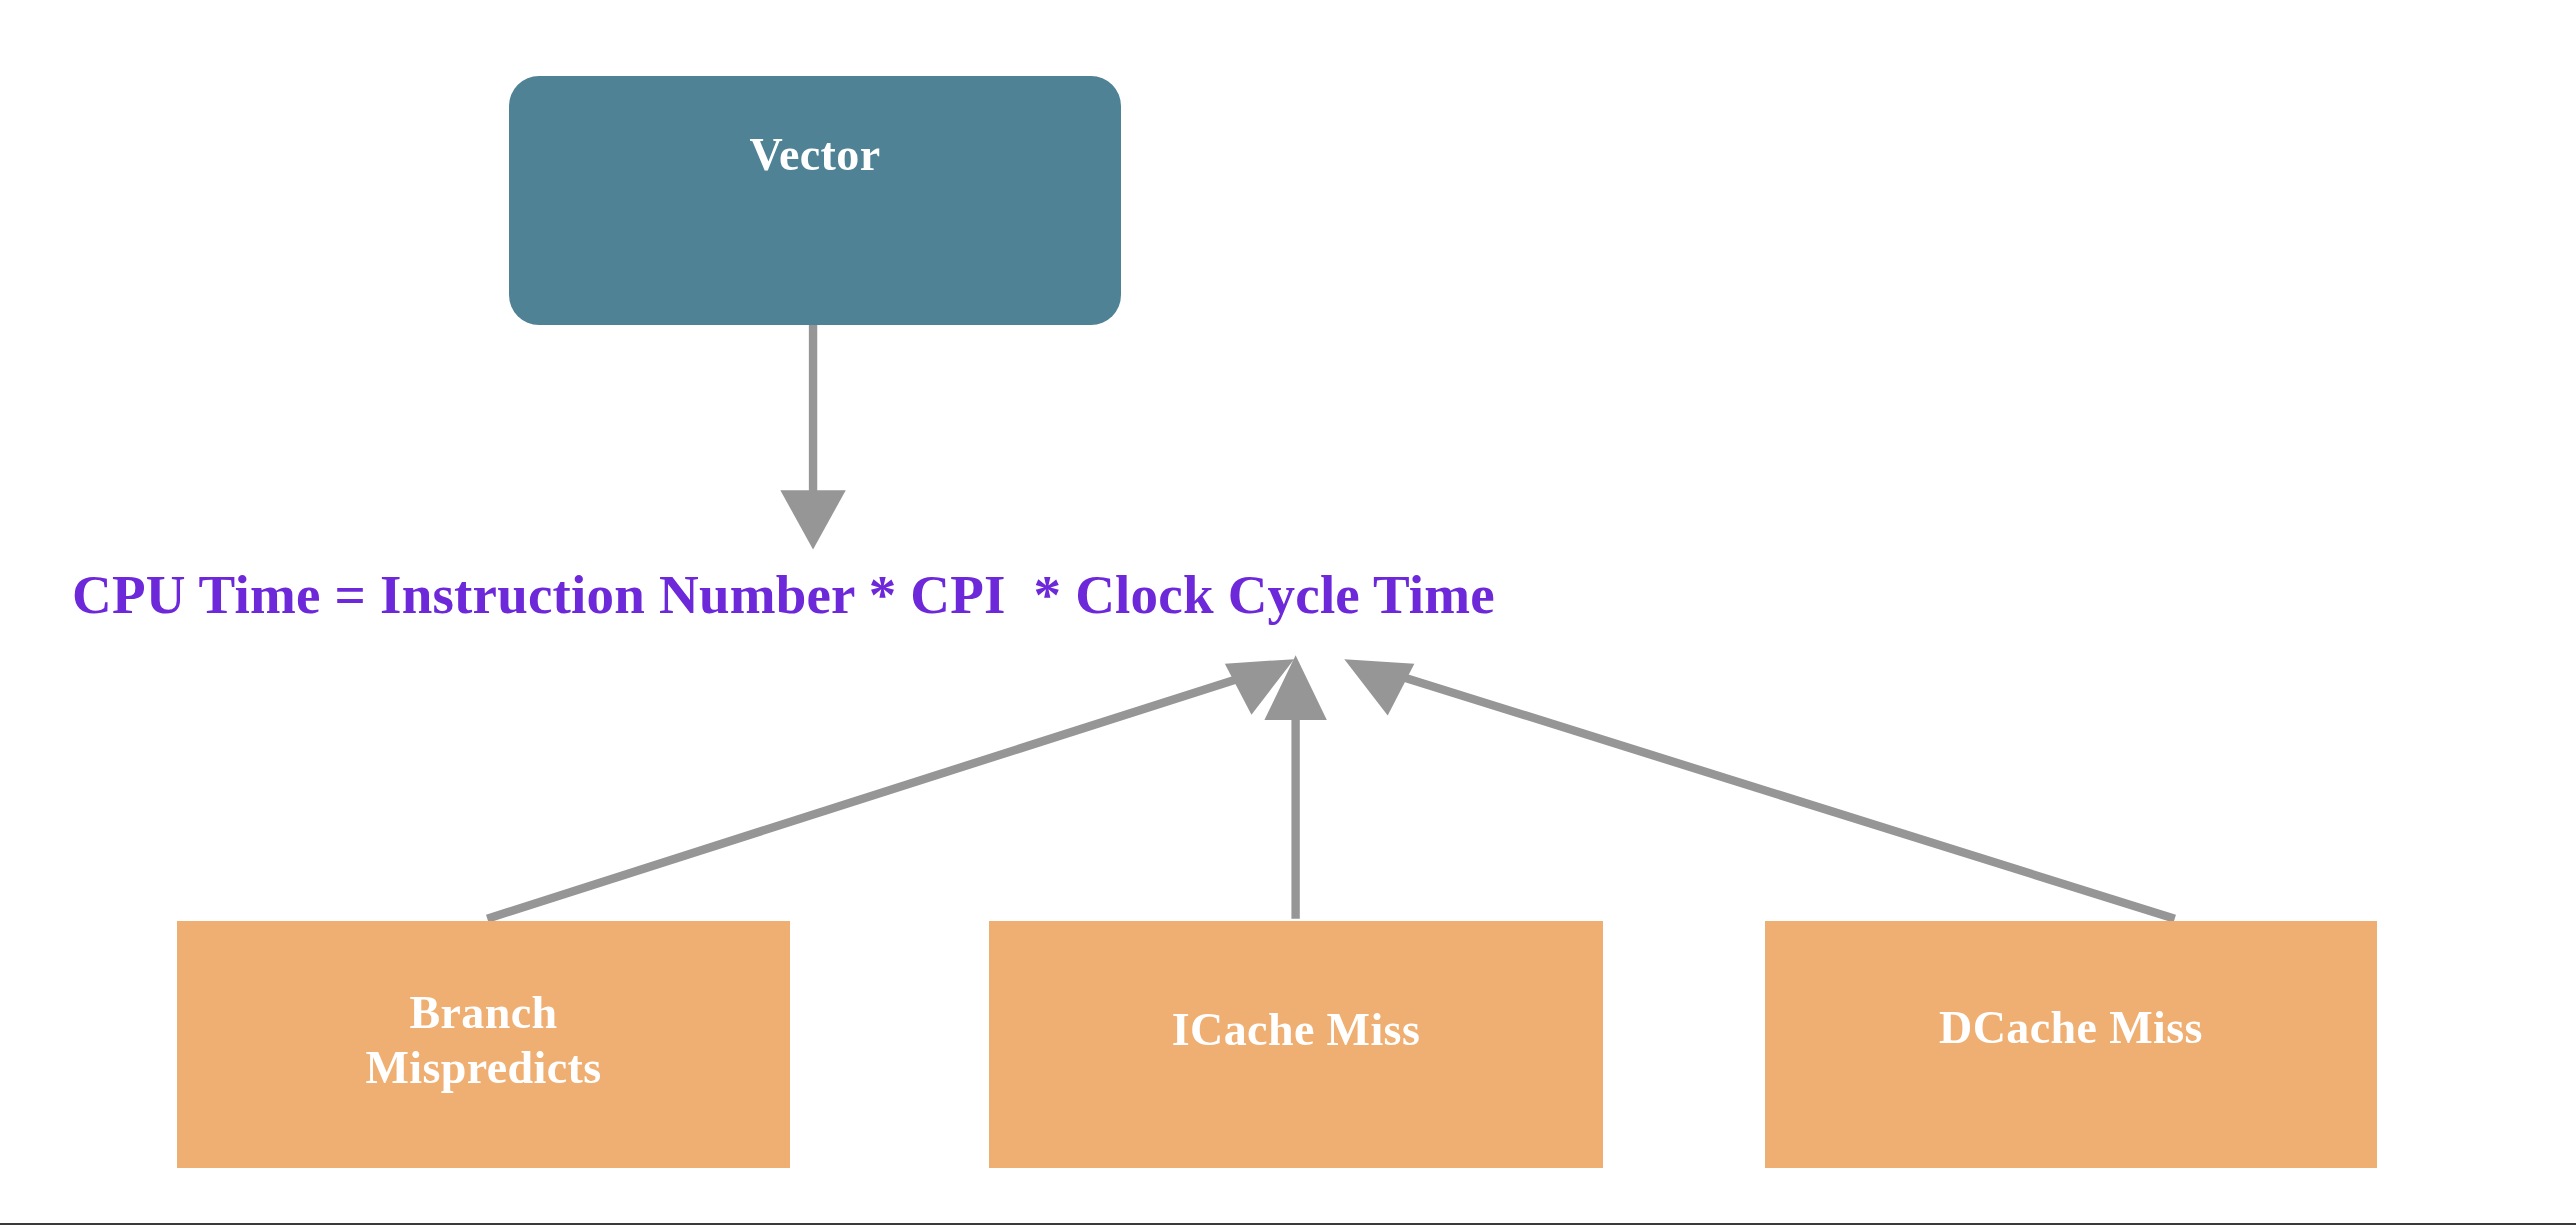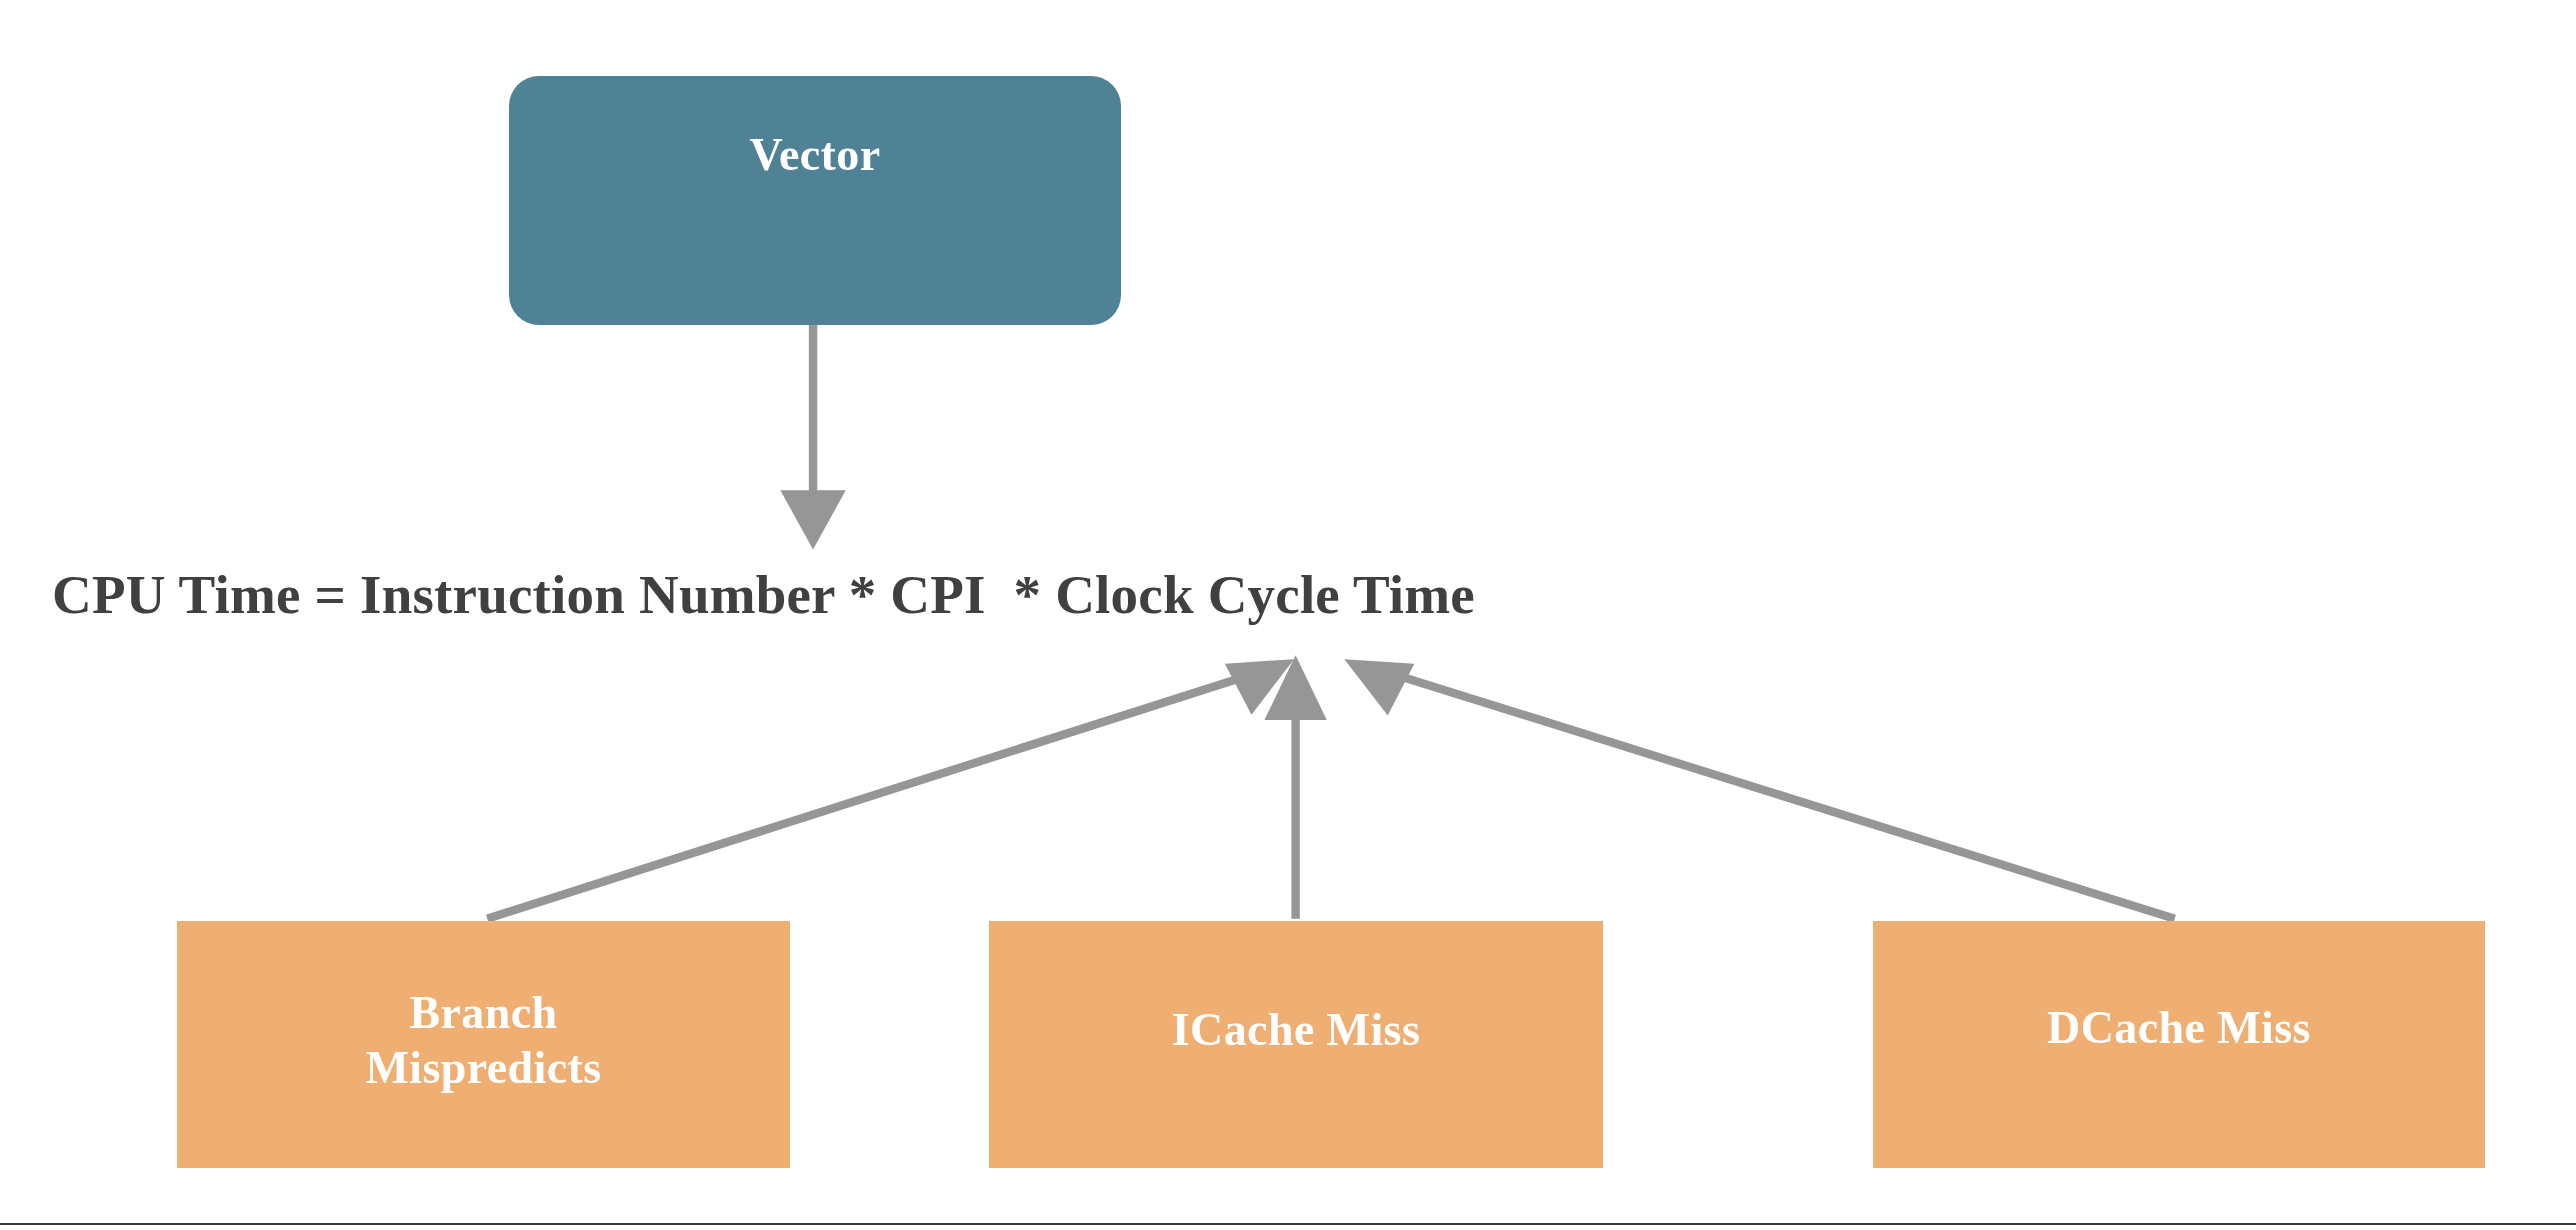--- a/index.html
+++ b/index.html
@@ -75,34 +75,34 @@
   }
 
   #node-icache-miss {
     left: 989px;
     width: 614px;
     align-items: center;
     padding-bottom: 29px;
   }
 
   #node-dcache-miss {
-    left: 1873px;
+    left: 1765px;
     width: 612px;
     align-items: center;
     padding-bottom: 33px;
   }
 
   
   #formula {
     position: absolute;
-    left: 52px;
+    left: 72px;
     top: 563px;
     font-size: 55px;
     font-weight: bold;
-    color: #404040;
+    color: #6d28d9;
     white-space: pre;
     letter-spacing: 0.2px;
     text-align: right;
   }
 
   
   #bottom-rule {
     position: absolute;
     left: 0;
     top: 1223px;

